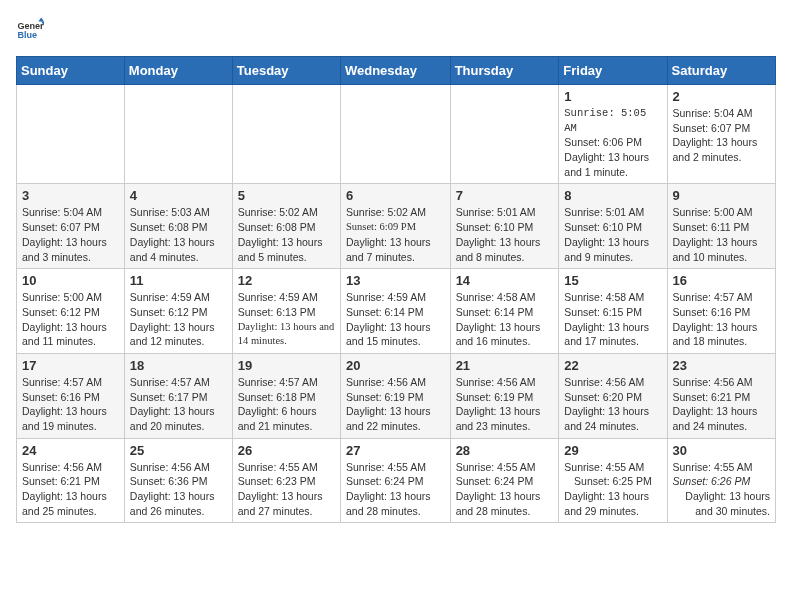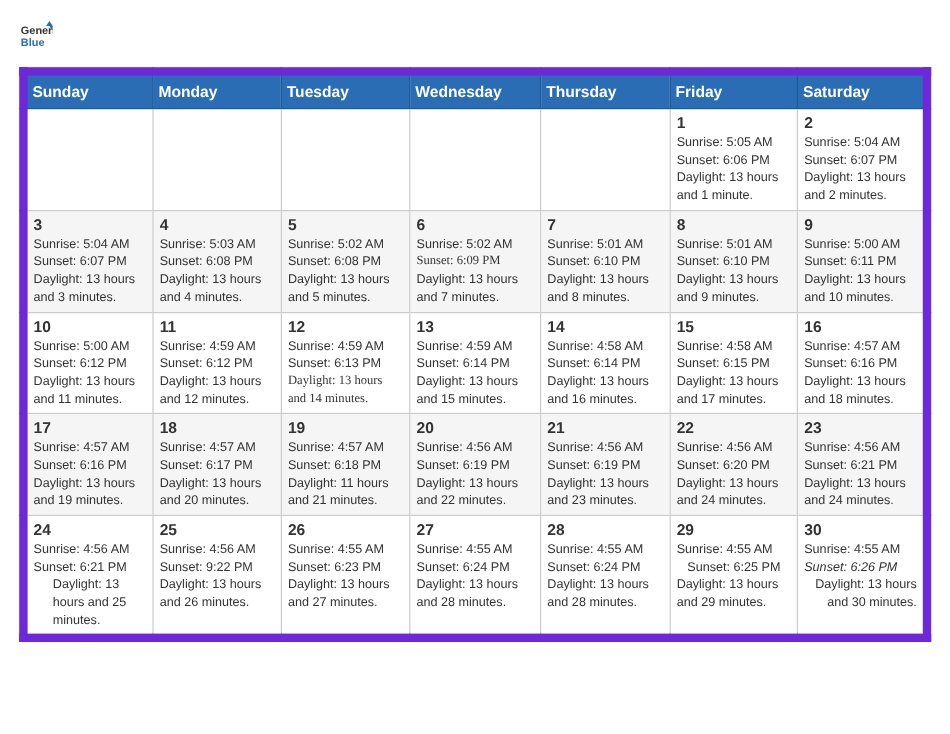--- a/index.html
+++ b/index.html
@@ -33,21 +33,21 @@
       font-weight: normal;
       color: #333;
     }
     .location-title {
       font-size: 16px;
       color: #555;
     }
     .calendar {
       width: 100%;
       border-collapse: collapse;
-      border: 7px solid #6d28d9;
+      border: 1px solid #6d28d9;
     }
     .calendar th {
       background-color: #2a6db5;
       color: #fff;
       font-size: 13px;
       font-weight: bold;
       padding: 6px 4px;
       text-align: left;
       border: 1px solid #1e5a9a;
     }
@@ -106,21 +106,21 @@
   </thead>
   <tbody id="calendar-body">
   <tr>
         <td class="empty-cell"></td>
         <td class="empty-cell"></td>
         <td class="empty-cell"></td>
         <td class="empty-cell"></td>
         <td class="empty-cell"></td>
         <td>
           <span class="day-number">1</span>
-          <span style="display: block; line-height: 1.4;">Sunrise: 5:05 AM</span>
+          <span style="display: block; line-height: 1.4; font-family: Liberation Mono, monospace;">Sunrise: 5:05 AM</span>
           <span style="display: block; line-height: 1.4;">Sunset: 6:06 PM</span>
           <span style="display: block; line-height: 1.4;">Daylight: 13 hours and 1 minute.</span>
         </td>
         <td>
           <span class="day-number">2</span>
           <span style="display: block; line-height: 1.4;">Sunrise: 5:04 AM</span>
           <span style="display: block; line-height: 1.4;">Sunset: 6:07 PM</span>
           <span style="display: block; line-height: 1.4;">Daylight: 13 hours and 2 minutes.</span>
         </td>
       </tr>
@@ -222,21 +222,21 @@
         <td>
           <span class="day-number">18</span>
           <span style="display: block; line-height: 1.4;">Sunrise: 4:57 AM</span>
           <span style="display: block; line-height: 1.4;">Sunset: 6:17 PM</span>
           <span style="display: block; line-height: 1.4;">Daylight: 13 hours and 20 minutes.</span>
         </td>
         <td>
           <span class="day-number">19</span>
           <span style="display: block; line-height: 1.4;">Sunrise: 4:57 AM</span>
           <span style="display: block; line-height: 1.4;">Sunset: 6:18 PM</span>
-          <span style="display: block; line-height: 1.4;">Daylight: 11 hours and 21 minutes.</span>
+          <span style="display: block; line-height: 1.4;">Daylight: 6 hours and 21 minutes.</span>
         </td>
         <td>
           <span class="day-number">20</span>
           <span style="display: block; line-height: 1.4;">Sunrise: 4:56 AM</span>
           <span style="display: block; line-height: 1.4;">Sunset: 6:19 PM</span>
           <span style="display: block; line-height: 1.4;">Daylight: 13 hours and 22 minutes.</span>
         </td>
         <td>
           <span class="day-number">21</span>
           <span style="display: block; line-height: 1.4;">Sunrise: 4:56 AM</span>
@@ -254,26 +254,26 @@
           <span style="display: block; line-height: 1.4;">Sunrise: 4:56 AM</span>
           <span style="display: block; line-height: 1.4;">Sunset: 6:21 PM</span>
           <span style="display: block; line-height: 1.4;">Daylight: 13 hours and 24 minutes.</span>
         </td>
       </tr>
       <tr>
         <td>
           <span class="day-number">24</span>
           <span style="display: block; line-height: 1.4;">Sunrise: 4:56 AM</span>
           <span style="display: block; line-height: 1.4;">Sunset: 6:21 PM</span>
-          <span style="display: block; line-height: 1.4; margin-left: 16px;">Daylight: 13 hours and 25 minutes.</span>
+          <span style="display: block; line-height: 1.4;">Daylight: 13 hours and 25 minutes.</span>
         </td>
         <td>
           <span class="day-number">25</span>
           <span style="display: block; line-height: 1.4;">Sunrise: 4:56 AM</span>
-          <span style="display: block; line-height: 1.4;">Sunset: 9:22 PM</span>
+          <span style="display: block; line-height: 1.4;">Sunset: 6:36 PM</span>
           <span style="display: block; line-height: 1.4;">Daylight: 13 hours and 26 minutes.</span>
         </td>
         <td>
           <span class="day-number">26</span>
           <span style="display: block; line-height: 1.4;">Sunrise: 4:55 AM</span>
           <span style="display: block; line-height: 1.4;">Sunset: 6:23 PM</span>
           <span style="display: block; line-height: 1.4;">Daylight: 13 hours and 27 minutes.</span>
         </td>
         <td>
           <span class="day-number">27</span>

